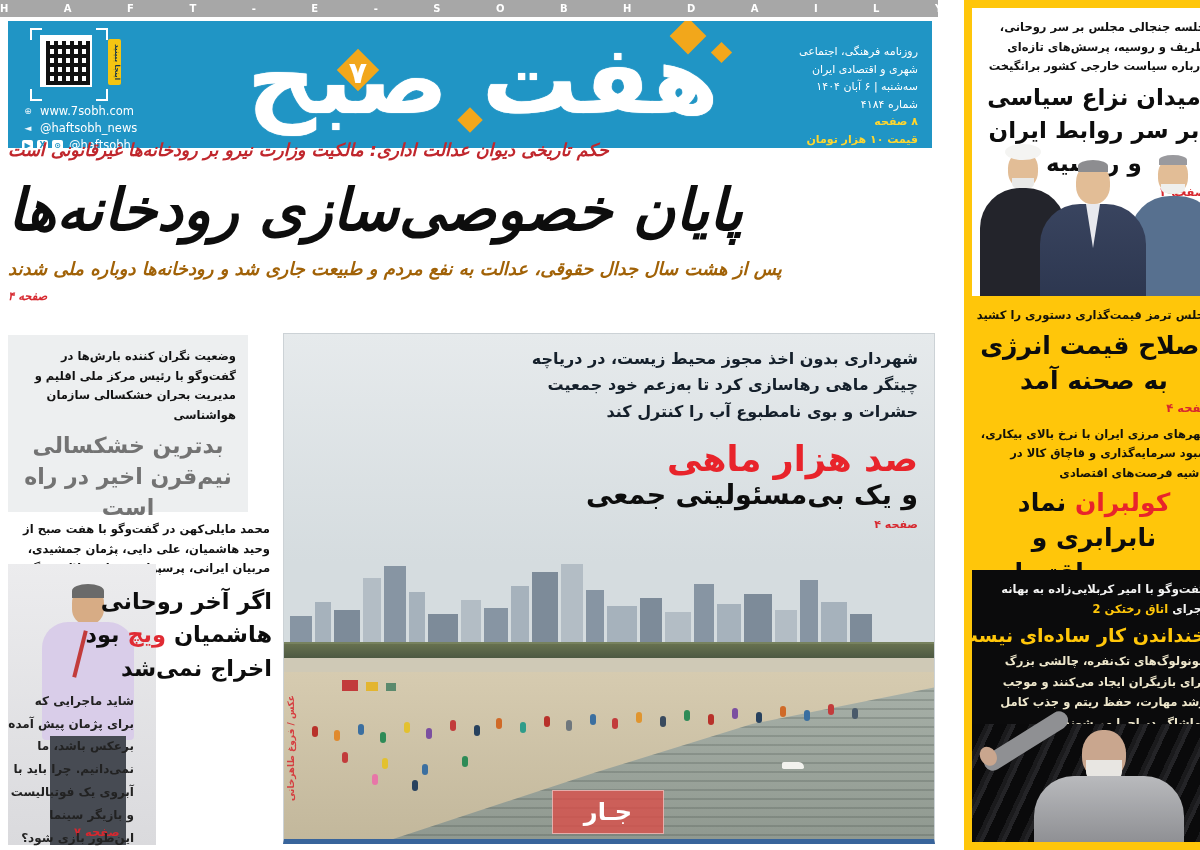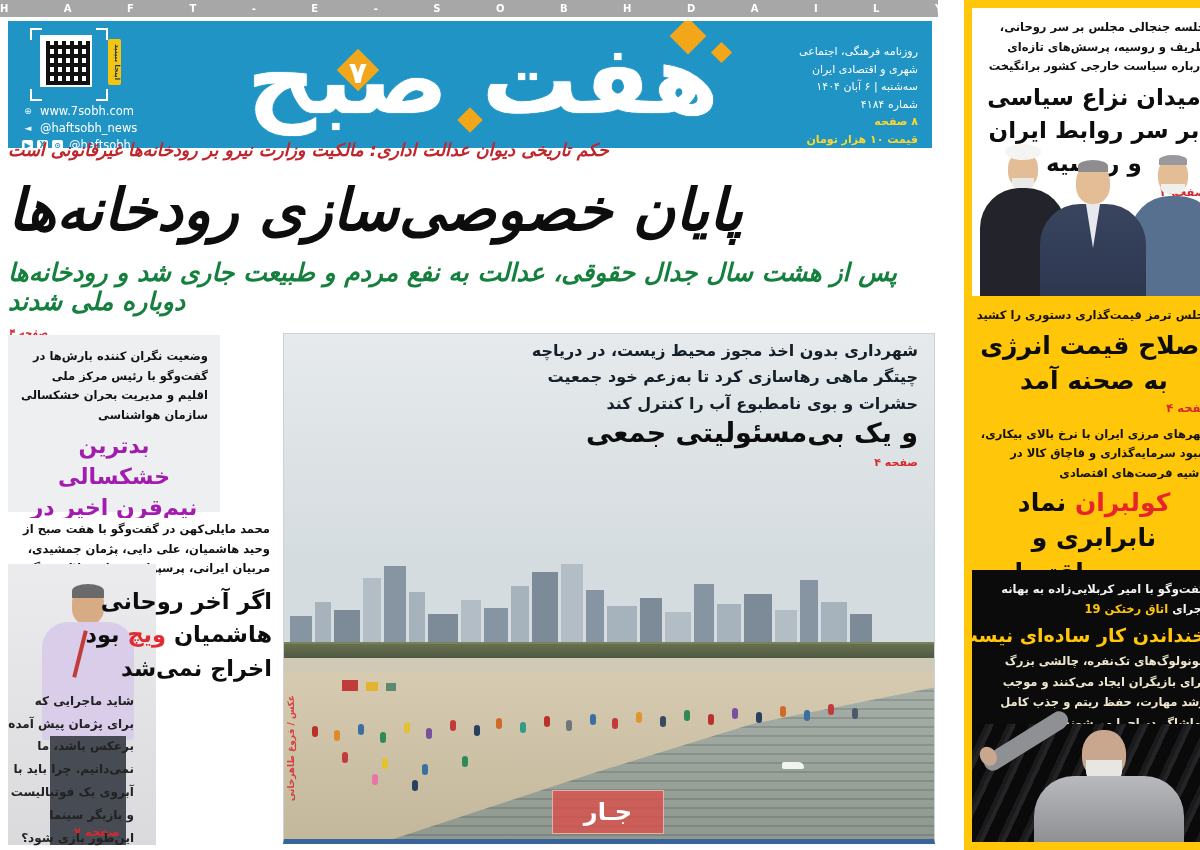--- a/index.html
+++ b/index.html
@@ -43,29 +43,29 @@
   .logo-n { position:absolute; left:116px; top:40px; color:#fff; font-size:30px; font-weight:bold; width:38px; text-align:center; z-index:2; }
 
   .paper-info { position:absolute; right:14px; top:22px; width:170px; color:#fff; font-size:11px;
                 line-height:17.5px; text-align:right; direction:rtl; }
   .paper-info .yl { color:#ffd62e; font-weight:bold; }
 
   
   .lead { position:absolute; left:8px; top:140px; width:924px; text-align:left; direction:rtl;font-style:italic; }
   .lead-kicker { color:#c0272d; font-size:17.5px; font-weight:bold; margin-bottom:6px; }
   .lead-headline { color:#0d0d0d; font-size:58px; font-weight:bold; letter-spacing:-2px; line-height:1.55; white-space:nowrap; }
-  .lead-sub { color:#15803d; font-size:25px; font-weight:bold; margin-top:2px; }
+  .lead-sub { color:#a16207; font-size:18px; font-weight:bold; margin-top:2px; }
   .pref { color:#d7282f; font-size:11.5px; font-weight:bold; }
   .lead .pref { display:block; margin-top:10px; }
 
   
-  .card-drought { position:absolute; left:8px; top:335px; width:212px; height:177px; background:#edeff0;
+  .card-drought { position:absolute; left:8px; top:335px; width:240px; height:177px; background:#edeff0;
                   padding:12px 12px 8px; direction:rtl; text-align:right; }
   .k12 { font-size:11.5px; font-weight:bold; line-height:1.7; color:#111; }
-  .card-drought h2 { font-size:22px; line-height:1.4; text-align:center; letter-spacing:-1px; color:#a21caf; margin:6px 0 4px; }
+  .card-drought h2 { font-size:22px; line-height:1.4; text-align:center; letter-spacing:-1px; color:#737373; margin:6px 0 4px; }
   .b12 { font-size:11px; line-height:1.75; color:#222; }
   .card-drought .pref { display:block; margin-top:3px; }
 
   .card-foot { position:absolute; left:8px; top:518px; width:264px; height:327px; background:#fff; direction:rtl; text-align:right; }
   .card-foot .k12 { padding:2px 2px 0; }
   .foot-head { width:210px; margin:6px 0 4px auto; font-size:22.5px; font-weight:bold; line-height:1.5;
                letter-spacing:-1px; color:#0d0d0d; text-align:right; position:relative; z-index:2; }
   .foot-head .red { color:#e02b33; }
   .foot-body { width:126px; margin-right:0; margin-left:auto;  float:left; font-size:12px; font-weight:bold; line-height:1.9;
                color:#222; position:relative; z-index:2; text-align:right; }
@@ -98,21 +98,21 @@
   .kiosk3 { position:absolute; left:102px; top:349px; width:10px; height:8px; background:#5b8a6d; }
   .boat { position:absolute; left:498px; top:428px; width:22px; height:7px; background:#f2f2ee; border-radius:2px 6px 2px 2px; }
   .crowd { position:absolute; left:28px; top:392px; width:6px; height:11px; border-radius:3px; background:#b8312a;
     box-shadow:
       22px 4px #e08a2e, 46px -2px #3b6fa0, 68px 6px #2e8b57, 92px -4px #e3c12f, 114px 2px #7b4fa0,
       138px -6px #c23b3b, 162px -1px #27415e, 184px -8px #d06a28, 208px -4px #2f9c8a, 232px -10px #b8312a,
       254px -6px #6f777d, 278px -12px #3b6fa0, 300px -8px #c23b3b, 324px -14px #e0952f, 348px -10px #394a5e,
       372px -16px #2e8b57, 396px -12px #b8312a, 420px -18px #7b4fa0, 444px -14px #27415e, 468px -20px #d06a28,
       492px -16px #3b6fa0, 516px -22px #c23b3b, 540px -18px #4a5a6a,
       30px 26px #c23b3b, 70px 32px #e3c12f, 110px 38px #3b6fa0, 150px 30px #2e8b57, 60px 48px #e776a8, 100px 54px #27415e; }
-  .ph-overlay { position:absolute; right:16px; top:4px; width:410px; direction:rtl; text-align:right; }
+  .ph-overlay { position:absolute; right:16px; top:12px; width:410px; direction:rtl; text-align:right; }
   .ph-kicker { font-size:16px; font-weight:bold; line-height:1.65; color:#15202b; }
   .ph-h-red { color:#e8242b; font-size:35px; font-weight:bold; letter-spacing:-1px; margin-top:14px; }
   .ph-h-blk { color:#0d0d0d; font-size:27px; font-weight:bold; letter-spacing:-1px; }
   .ph-overlay .pref { display:block; margin-top:8px; font-size:11px; }
   .ph-credit { position:absolute; left:2px; bottom:38px; writing-mode:vertical-rl; transform:rotate(180deg);
                color:#d7282f; font-size:9px; font-weight:bold; opacity:.85; }
   .watermark { position:absolute; left:268px; bottom:5px; width:112px; height:44px; background:rgba(219,77,72,.78);
                border:1px solid rgba(255,255,255,.5); color:#fff; font-size:24px; font-weight:bold;
                line-height:42px; text-align:center; letter-spacing:4px; direction:rtl; }
 
@@ -273,20 +273,21 @@
     <div class="beach"></div>
     <div class="water"></div>
     <span class="kiosk1"></span>
     <span class="kiosk2"></span>
     <span class="kiosk3"></span>
     <span class="boat"></span>
     <div class="crowd"></div>
 
     <div class="ph-overlay">
       <div class="ph-kicker">شهرداری بدون اخذ مجوز محیط زیست، در دریاچه چیتگر ماهی رهاسازی کرد تا به‌زعم خود جمعیت حشرات و بوی نامطبوع آب را کنترل کند</div>
+      <div class="ph-h-red">صد هزار ماهی</div>
       <div class="ph-h-blk">و یک بی‌مسئولیتی جمعی</div>
       <span class="pref">صفحه ۴</span>
     </div>
     <div class="ph-credit">عکس / فروغ طاهرخانی</div>
     <div class="watermark">جـار</div>
   </div>
 
   <div class="sidebar">
 
     <div class="s-card">
@@ -314,21 +315,21 @@
       <h2>
         <span class="red">کولبران</span>
         <span>نماد نابرابری و محرومیت اقتصادی</span>
       </h2>
       <span class="pref">صفحه ۲</span>
     </div>
 
     <div class="s-black">
       <div class="k12">
         <span>گفت‌وگو با امیر کربلایی‌زاده به بهانه اجرای</span>
-        <span class="yl">اتاق رختکن 19</span>
+        <span class="yl">اتاق رختکن 2</span>
       </div>
       <h2>خنداندن کار ساده‌ای نیست</h2>
       <div class="body">مونولوگ‌های تک‌نفره، چالشی بزرگ برای بازیگران ایجاد می‌کنند و موجب رشد مهارت، حفظ ریتم و جذب کامل تماشاگر در اجرا می‌شوند</div>
       <span class="pref">صفحه ۵</span>
       <div class="perf">
         <span class="perf-arm">
             <span class="perf-hand"></span>
           </span>
         <span class="perf-head"></span>
         <span class="perf-body"></span>

